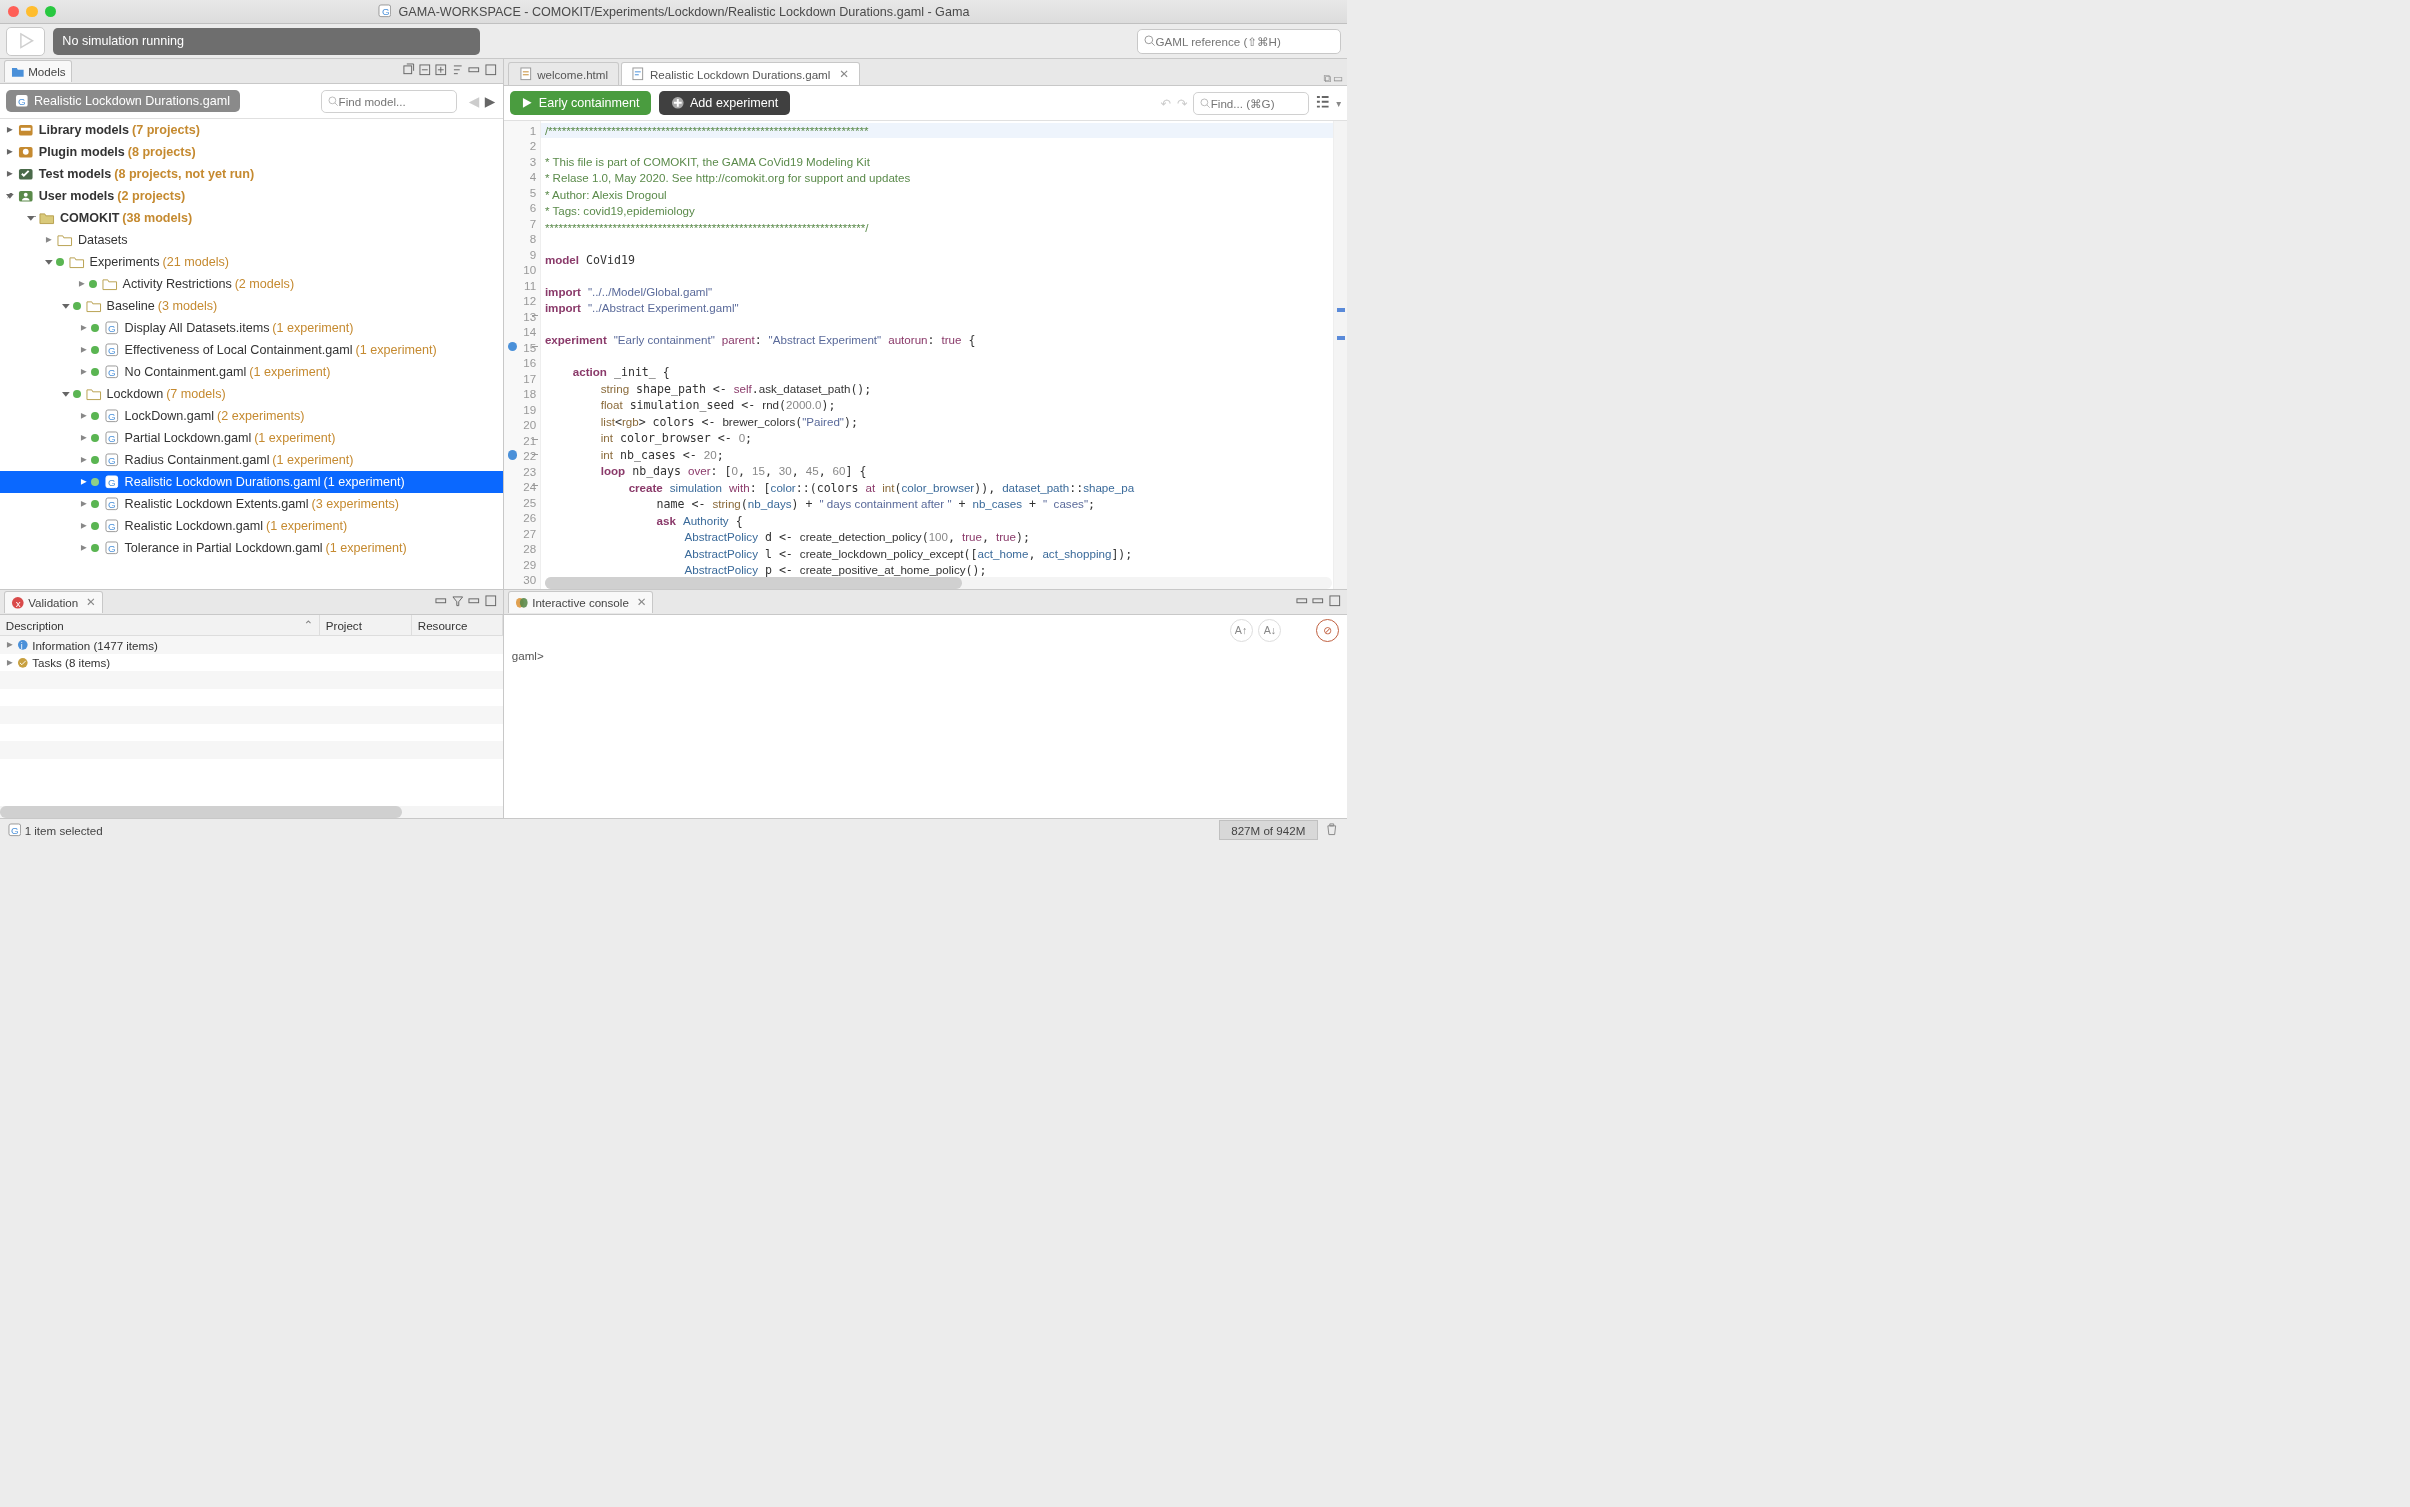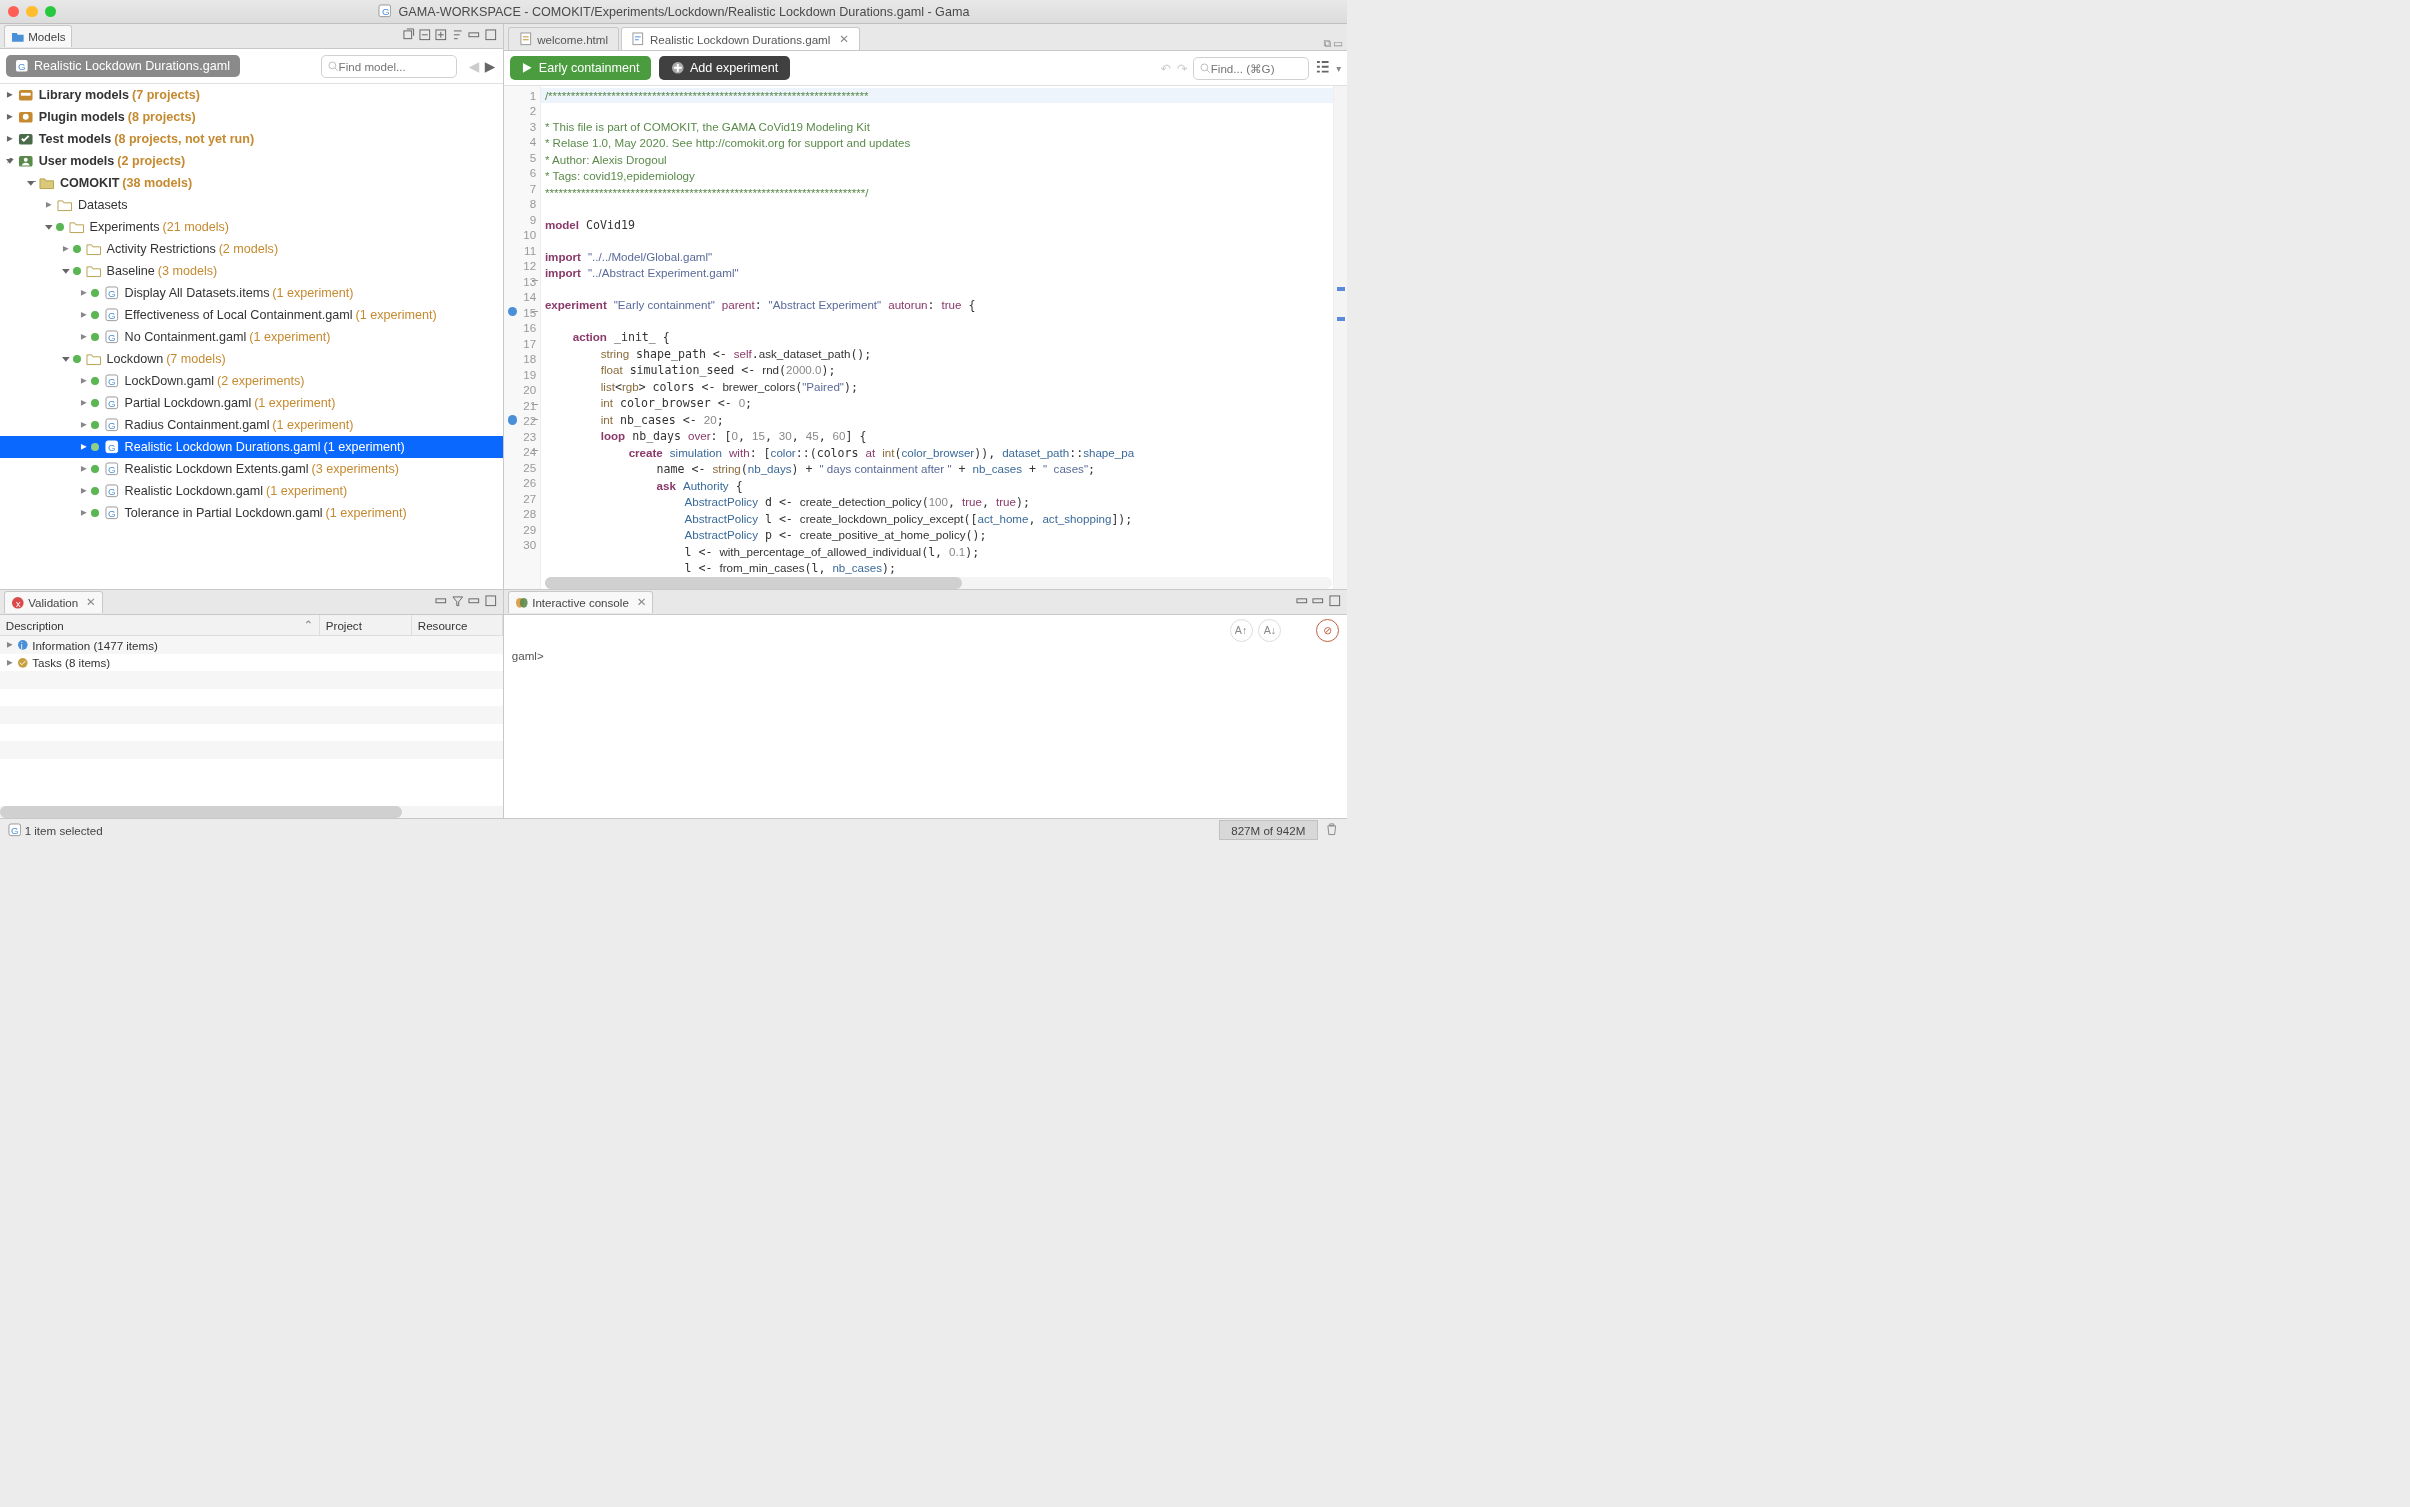--- a/index.html
+++ b/index.html
@@ -127,20 +127,35 @@
   </div>
   <div class="titlebar-title">
     <svg width="13.6" height="13.6" viewBox="0 0 14 14" style="font-size:13px">
           <rect x="1" y="1" width="12" height="12" rx="2" fill="#fff" stroke="#999"></rect>
           <text x="4" y="11" font-size="10" fill="#4a90d9">G</text>
         </svg>
     <span>GAMA-WORKSPACE - COMOKIT/Experiments/Lockdown/Realistic Lockdown Durations.gaml - Gama</span>
   </div>
 </div>
 
+<div class="toolbar">
+  <div class="play-btn">
+    <svg width="17.5" height="17.5" viewBox="0 0 18 18">
+          <polygon points="4,2 16,9 4,16" fill="none" stroke="#888" stroke-width="1.5"></polygon>
+        </svg>
+  </div>
+  <div class="sim-status">No simulation running</div>
+  <div class="search-box">
+    <svg width="11.6" height="11.6" viewBox="0 0 12 12">
+          <circle cx="5" cy="5" r="4" fill="none" stroke="#999"></circle>
+          <line x1="8" y1="8" x2="11" y2="11" stroke="#999"></line>
+        </svg>
+    <input placeholder="GAML reference (⇧⌘H)" style="">
+  </div>
+</div>
 
 <div class="main">
 <div class="left-col">
   <div class="pane-tabbar">
     <div class="pane-tab active">
       <svg width="13.6" height="13.6" viewBox="0 0 14 14">
               <path d="M1 3h5l1 2h6v7H1z" fill="#4a90d9"></path>
             </svg>
       <span>Models</span>
     </div>
@@ -303,21 +318,21 @@
             </span>
             <span class="dot green"></span>
             <span class="fold-icon">
               <svg width="15.5" height="15.5" viewBox="0 0 16 16">
                 <path d="M1 4h5l1 2h8v8H1z" fill="none" stroke="#b8a050"></path>
               </svg>
             </span>
             <span>Experiments</span>
             <span class="count">(21 models)</span>
           </div>
-    <div class="tree-row" style="padding-left:60px">
+    <div class="tree-row" style="padding-left:76px">
             <span class="tw">
               <svg viewBox="0 0 10 10" width="9.7" height="9.7">
                 <polygon points="2,2 8,5 2,8" fill="#888"></polygon>
               </svg>
             </span>
             <span class="dot green"></span>
             <span class="fold-icon">
               <svg width="15.5" height="15.5" viewBox="0 0 16 16">
                 <path d="M1 4h5l1 2h8v8H1z" fill="none" stroke="#b8a050"></path>
               </svg>

